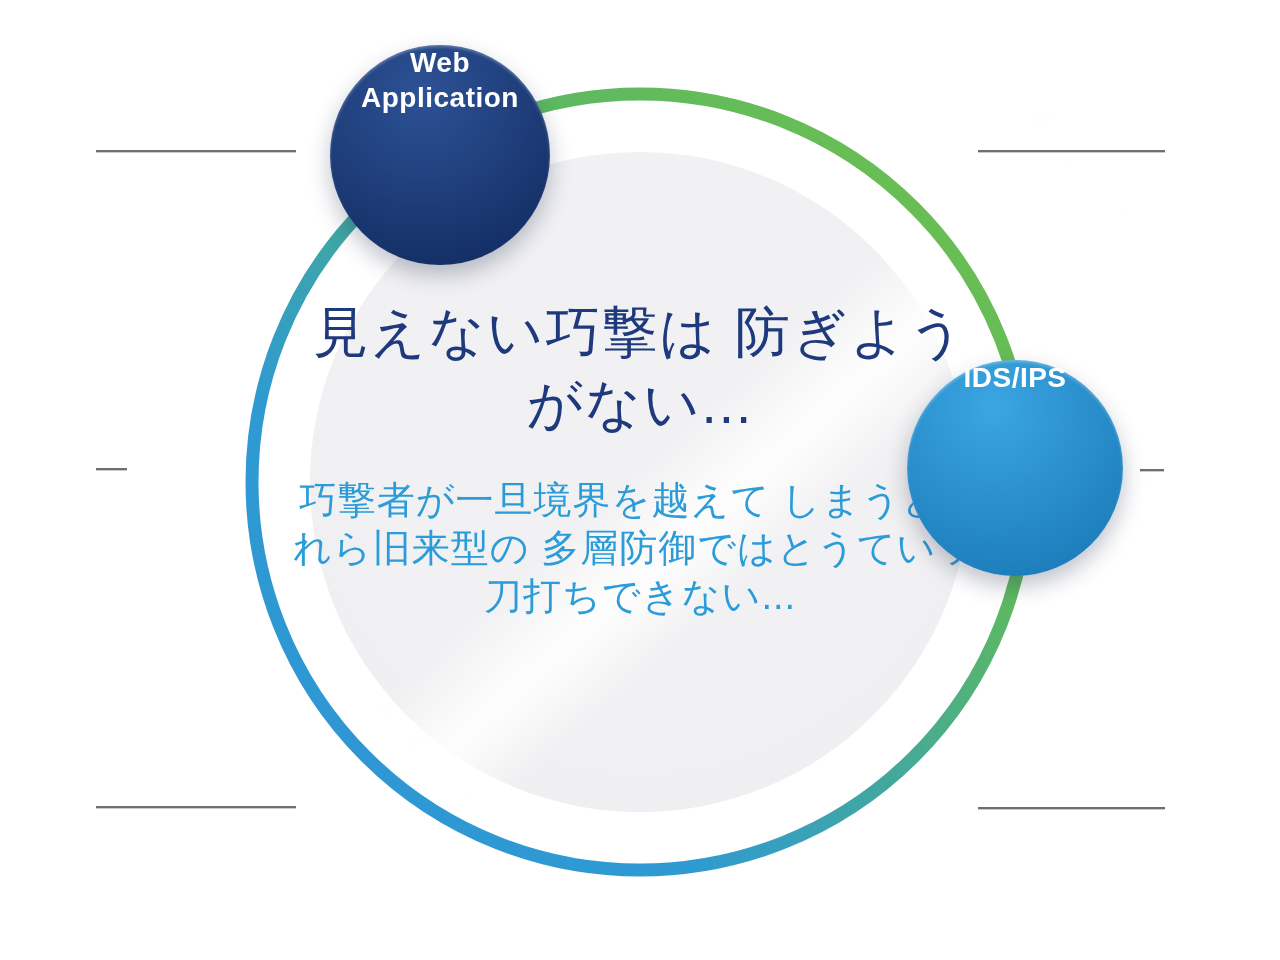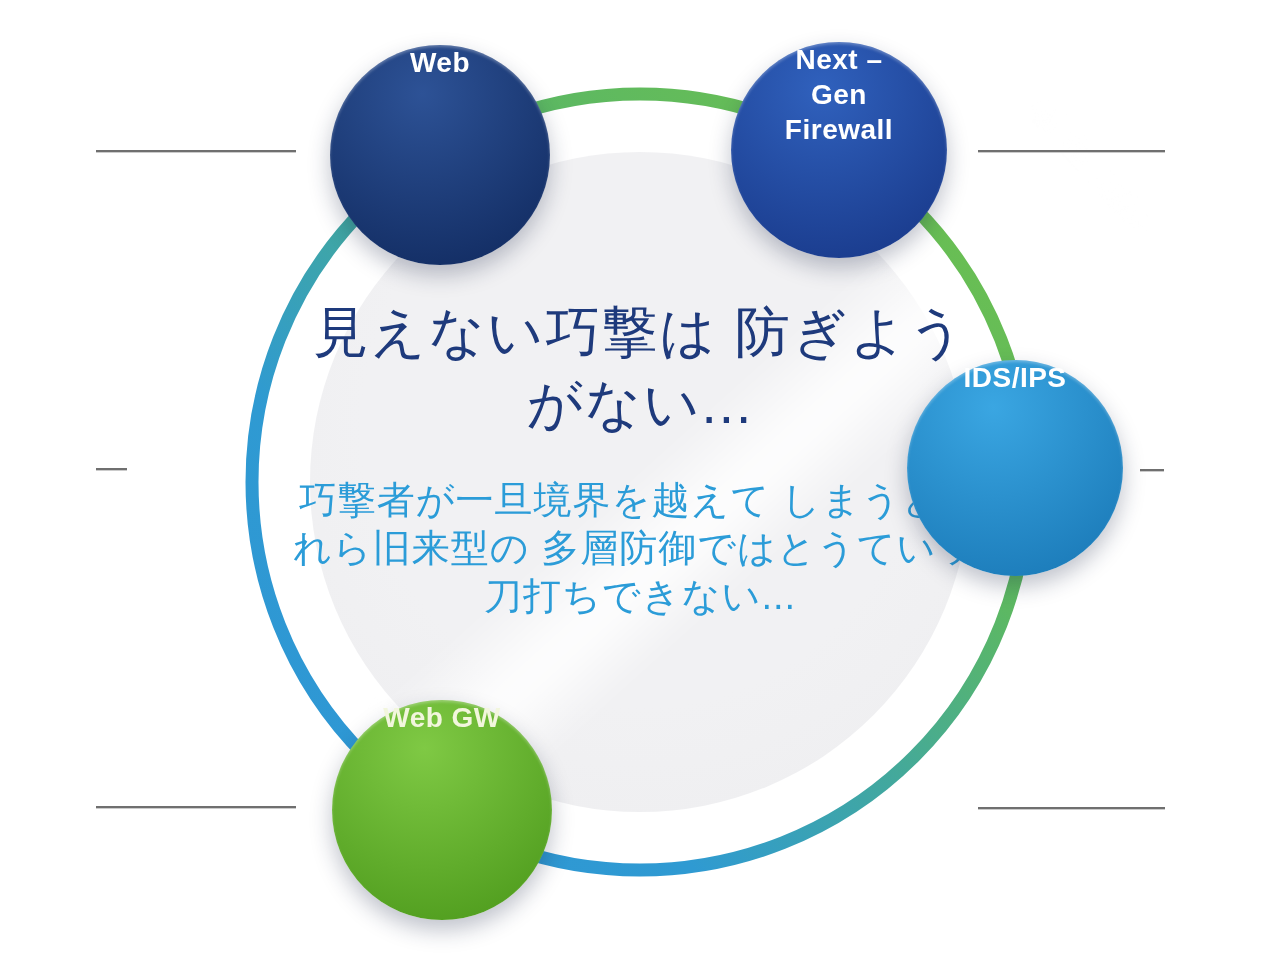--- a/index.html
+++ b/index.html
@@ -128,38 +128,27 @@
       <span class="lbl">巧撃者が一旦境界を越えて</span>
       <span class="lbl">しまうとこれら旧来型の</span>
       <span class="lbl">多層防御ではとうてい</span>
       <span class="lbl">太刀打ちできない...</span>
     </div>
   </div>
 
   <div class="node waf">
     <div class="node-label">
       <span class="lbl">Web</span>
+      <span class="lbl">Application</span>
     </div>
   </div>
 
-  <div class="node ngfw">
-    <div class="node-label">
-      <span class="lbl">Next –</span>
-      <span class="lbl">Gen</span>
-      <span class="lbl">Firewall</span>
-    </div>
-  </div>
 
   <div class="node ids">
     <div class="node-label">
       <span class="lbl">IDS/IPS</span>
     </div>
   </div>
 
 
-  <div class="node webgw">
-    <div class="node-label">
-      <span class="lbl">Web GW</span>
-    </div>
-  </div>
 
 
 </div>
 
 </body></html>

